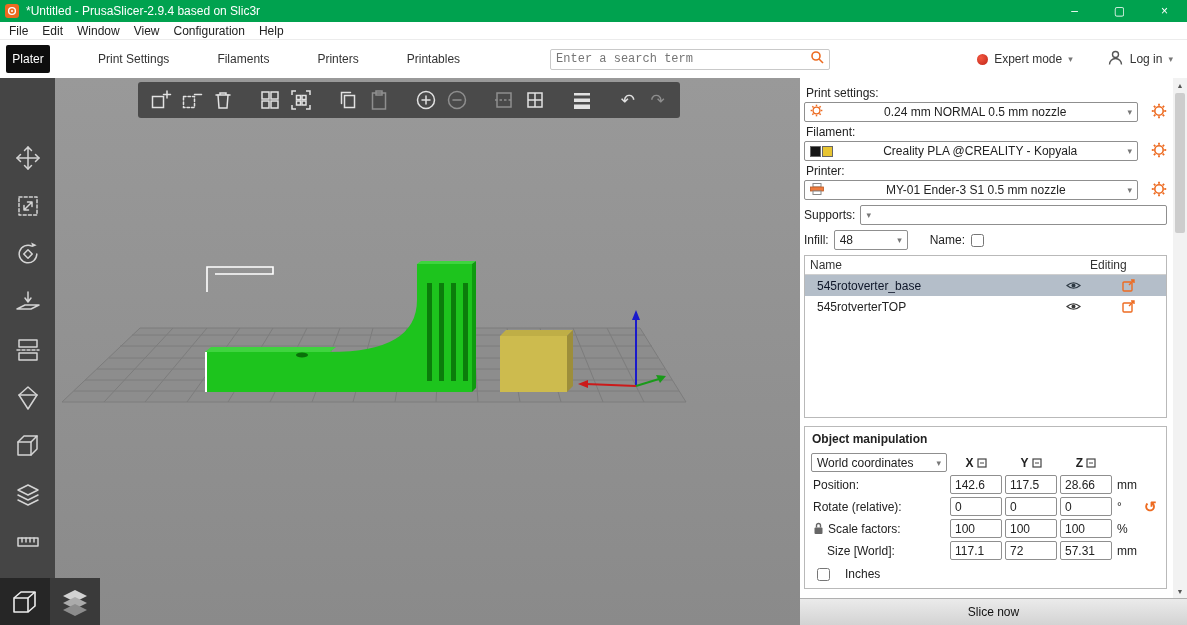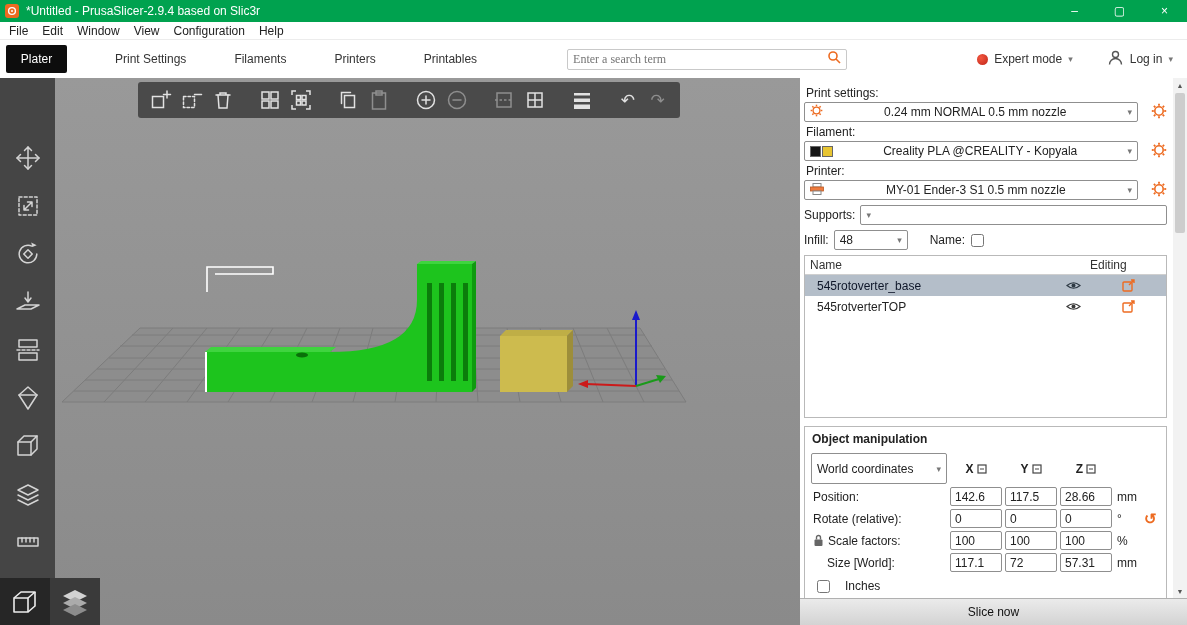--- a/index.html
+++ b/index.html
@@ -13,24 +13,24 @@
   .title-text { color:#fff; font-size:12px; }
   .win-controls { margin-left:auto; display:flex; height:22px; }
   .win-btn { width:45px; display:flex; align-items:center; justify-content:center; color:#fff; font-size:12px; cursor:default; }
 
   
   .menubar { height:18px; display:flex; align-items:center; padding-left:2px; border-bottom:1px solid #ececec; flex:0 0 auto; }
   .menu-item { font-size:12px; color:#222; padding:0 7px; }
 
   
   .tabbar { height:38px; display:flex; align-items:center; padding:0 14px 0 6px; flex:0 0 auto; }
-  .tab-plater { width:61px; height:28px; background:#0d0d0d; color:#fff; border-radius:2px; display:flex; align-items:center; justify-content:center; font-size:12px; margin-right:24px; }
+  .tab-plater { width:44px; height:28px; background:#0d0d0d; color:#fff; border-radius:2px; display:flex; align-items:center; justify-content:center; font-size:12px; margin-right:24px; }
   .tab { font-size:12px; color:#333; padding:0 24px; }
   .searchbox { margin-left:66px; width:280px; height:21px; border:1px solid #c9c9c9; border-radius:2px; display:flex; align-items:center; padding:0 5px; }
-  .searchbox input { border:none; outline:none; flex:1; font-size:12px; color:#555; font-family:Liberation Serif, serif; }
+  .searchbox input { border:none; outline:none; flex:1; font-size:12px; color:#555; font-family:Liberation Mono, monospace; }
   .mode-area { margin-left:auto; display:flex; align-items:center; gap:6px; }
   .mode-dot { width:11px; height:11px; border-radius:50%; background:radial-gradient(circle at 35% 35%, #f3573f, #c0251a); }
   .mode-label { font-size:12px; color:#333; }
   .chev { color:#777; font-size:9px; }
   .login-area { display:flex; align-items:center; gap:6px; margin-left:34px; }
 
   
   .main { flex:1; display:flex; position:relative; min-height:0; }
 
   
@@ -539,21 +539,21 @@
                   <rect x="1" y="3" width="9" height="9" rx="1" fill="none" stroke="#ed6b21" stroke-width="1.4"></rect>
                   <path d="M7 6l5-5M9 1h3v3" fill="none" stroke="#ed6b21" stroke-width="1.4"></path>
                 </svg>
               </span>
           </div>
         </div>
 
         <div class="manip-box">
           <div class="manip-title">Object manipulation</div>
           <div class="manip-grid">
-            <div class="combo" style="height:31px">
+            <div class="combo" style="height:19px">
               <span class="val left">World coordinates</span>
               <span class="chev">▾</span>
             </div>
             <div class="axis-h">
                 <span>X</span>
                 <svg width="10" height="10" viewBox="0 0 10 10">
                   <rect x="1" y="1" width="8" height="8" fill="none" stroke="#444" stroke-width="1.2"></rect>
                   <path d="M3 5h4" stroke="#444" stroke-width="1"></path>
                 </svg>
               </div>

